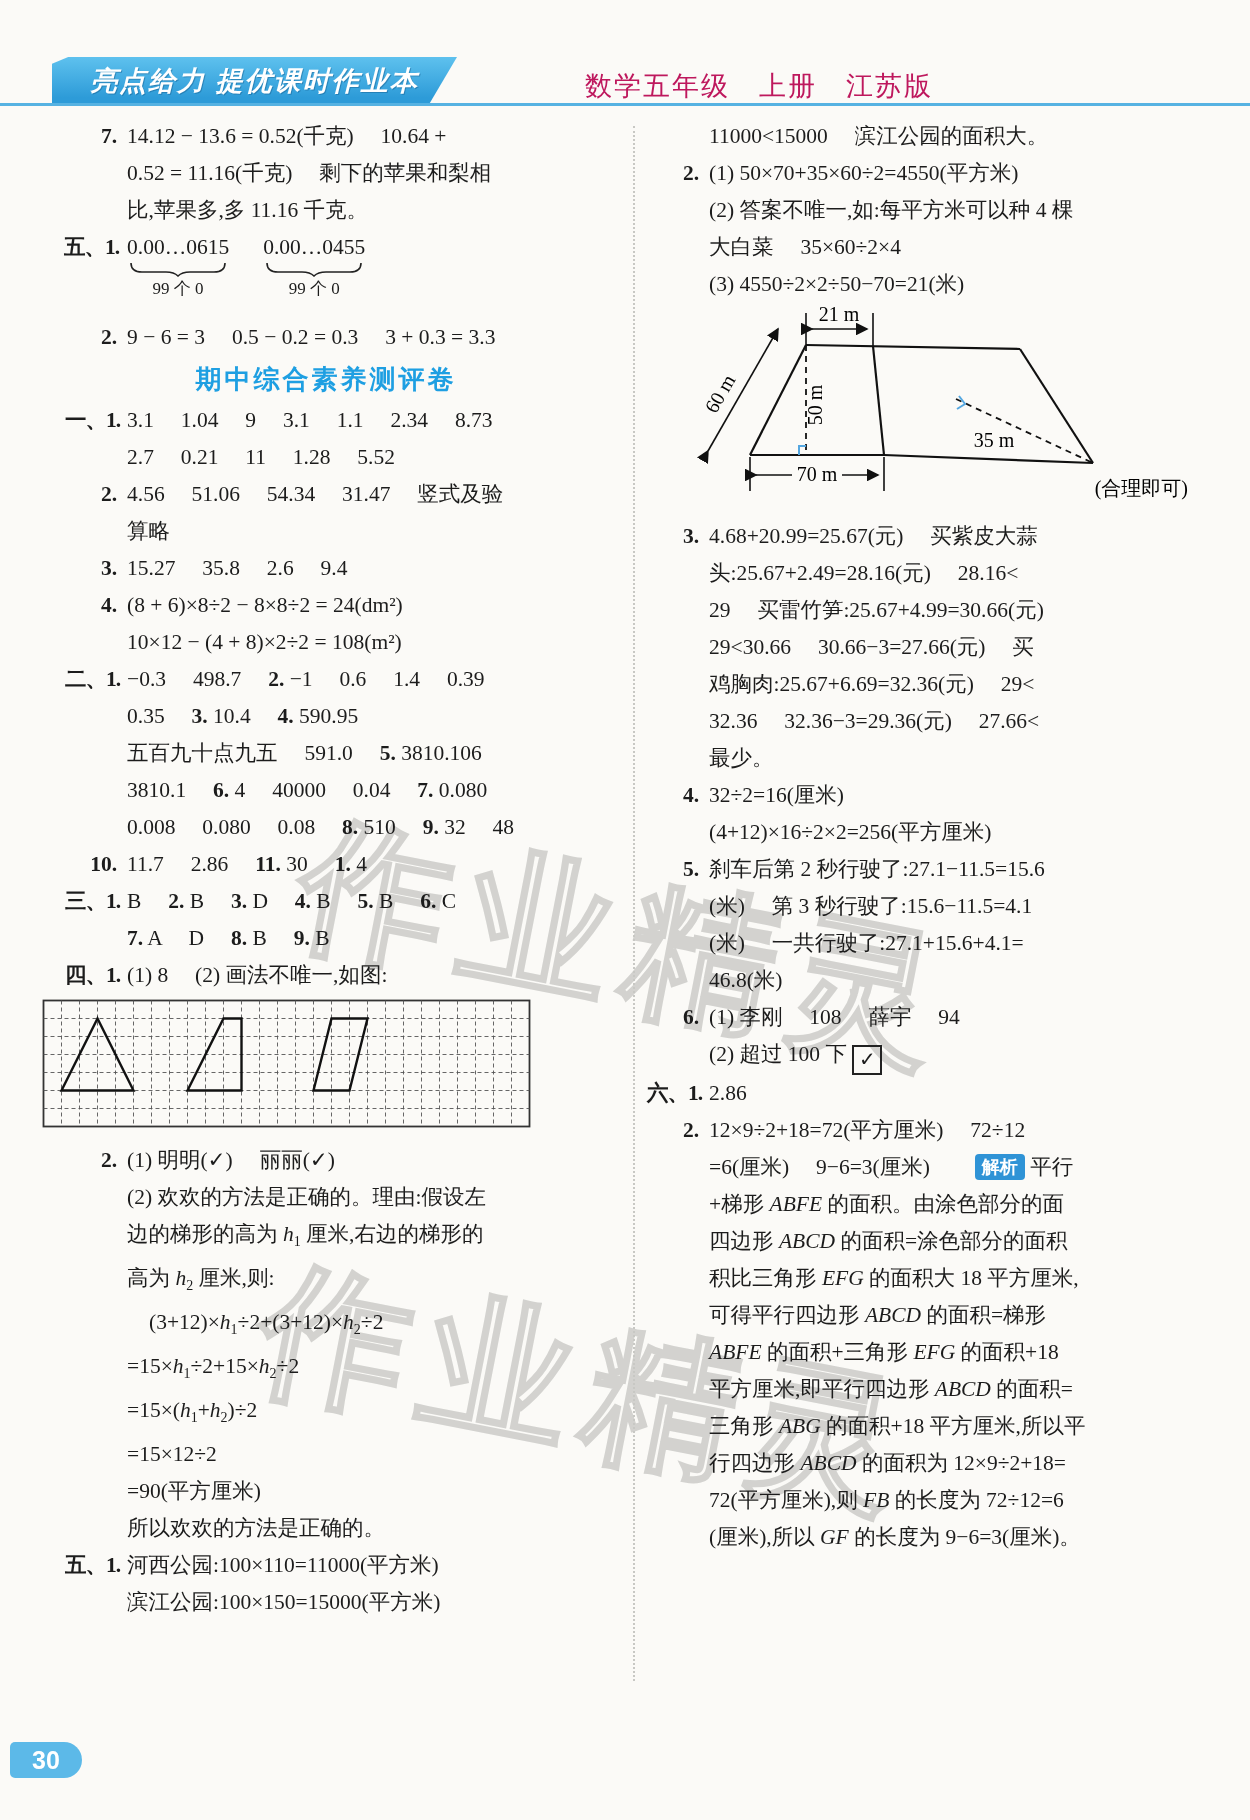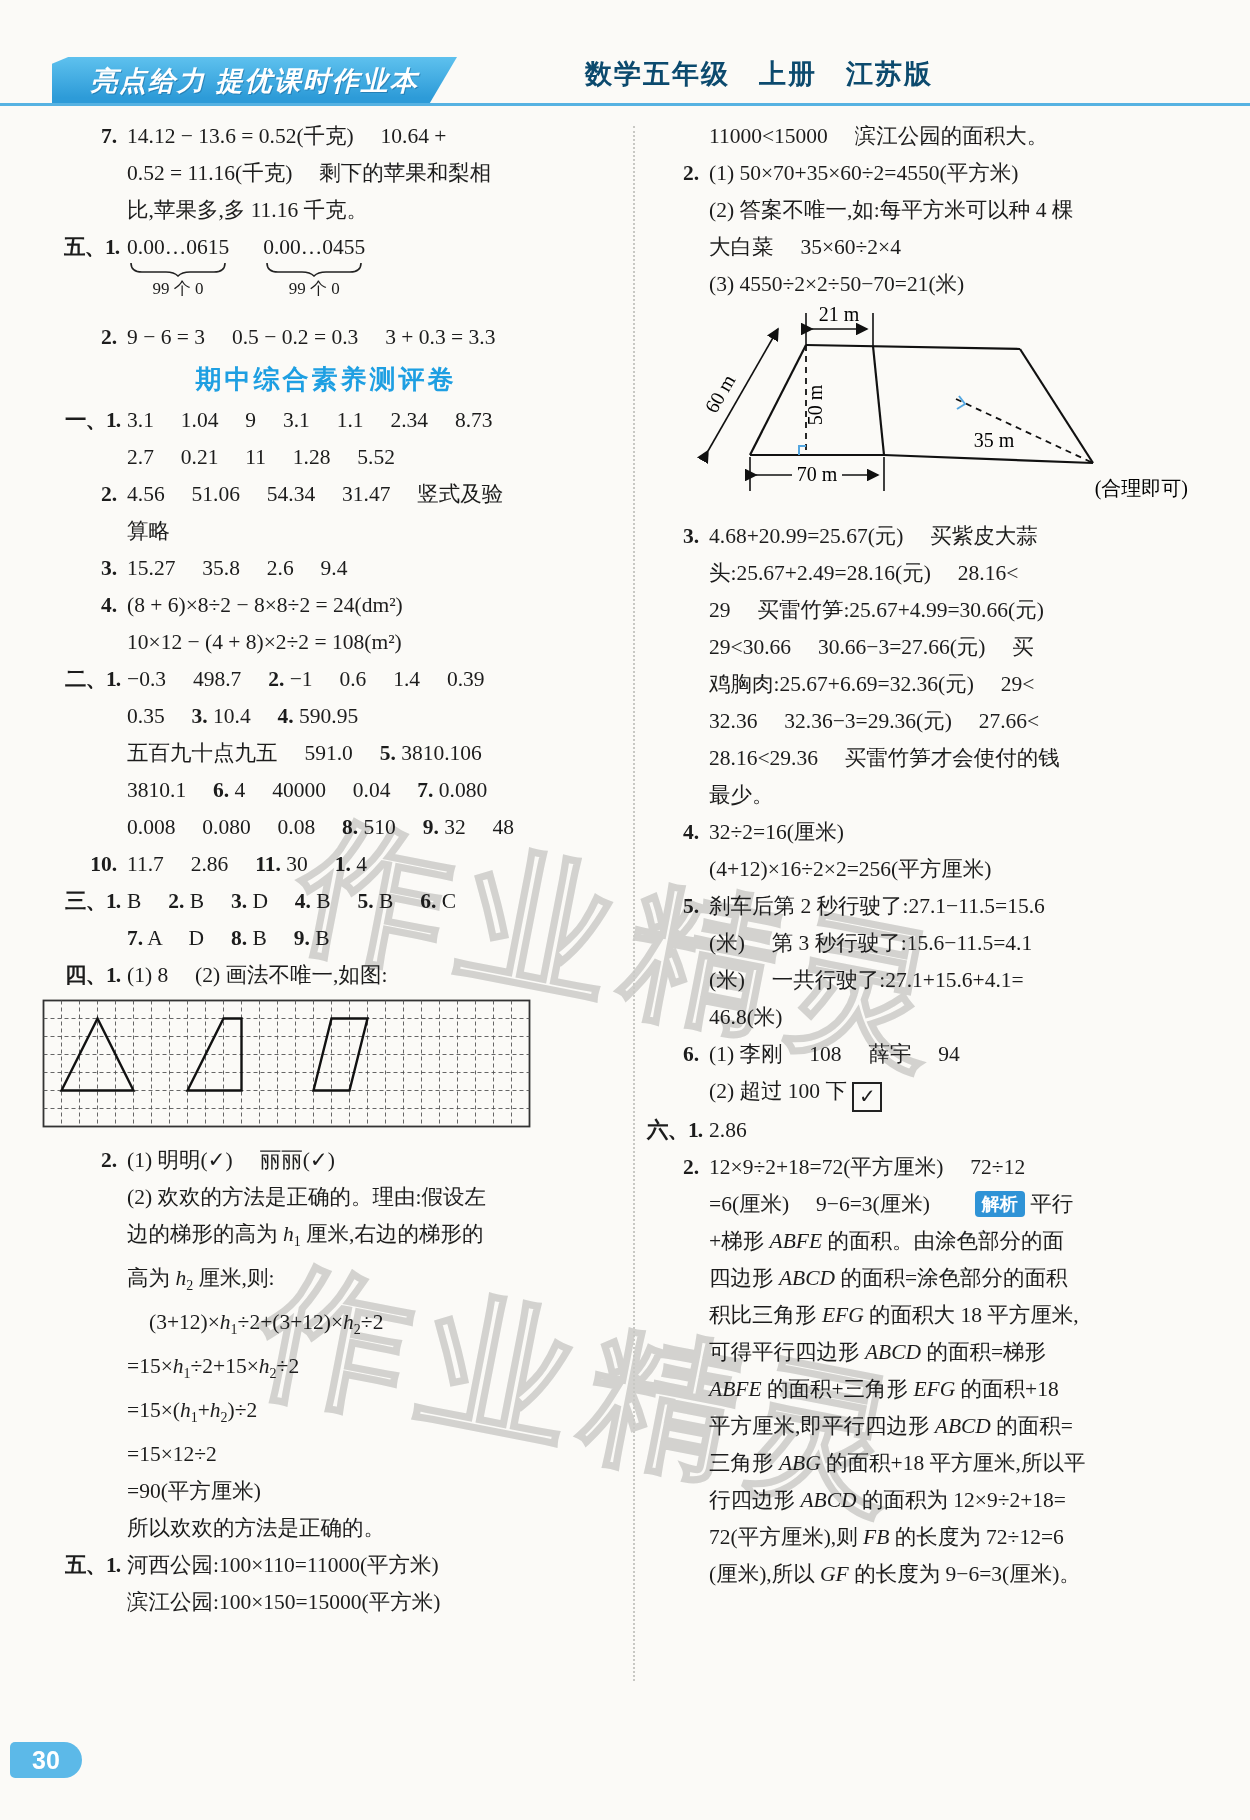--- a/index.html
+++ b/index.html
@@ -16,23 +16,23 @@
     background:linear-gradient(180deg,#5ec1ee 0%,#2d9bd8 85%);
     clip-path:polygon(0 14%,4% 0,100% 0,93% 100%,0 100%);
     display:flex;align-items:center;justify-content:center;
   }
   .banner span{
     color:#ffffff;font-family:"Liberation Sans","DejaVu Sans",sans-serif;
     font-weight:bold;font-style:italic;font-size:27px;letter-spacing:2px;
     text-shadow:1px 1px 0 rgba(20,90,140,.45);
   }
   .hdr-title{
-    position:absolute;left:585px;top:56px;
+    position:absolute;left:585px;top:68px;
     font-family:"Liberation Sans","DejaVu Sans",sans-serif;
-    font-weight:bold;font-size:27px;color:#0c4a6e;letter-spacing:2px;
+    font-weight:normal;font-size:27px;color:#be185d;letter-spacing:2px;
   }
   
   .col{position:absolute;top:118px;font-size:21.5px;}
   #left-col{left:64px;width:524px;}
   #right-col{left:646px;width:530px;}
   .divider{
     position:absolute;left:633px;top:126px;height:1555px;width:0;
     border-left:2px dotted #c8c8c4;
   }
   .line{position:relative;min-height:37px;line-height:37px;padding-left:63px;white-space:nowrap;}
@@ -222,21 +222,20 @@
     <rect x="104" y="158" width="50" height="22" fill="#fbfaf7"></rect>
     <text x="129" y="176" font-size="20" text-anchor="middle">70 m</text>
     <text x="500" y="190" font-size="20" text-anchor="end">(合理即可)</text>
   </svg></div>
     <div class="line"><span class="marker">3.</span><span>4.68+20.99=25.67(元) 　买紫皮大蒜</span></div>
     <div class="line"><span>头:25.67+2.49=28.16(元) 　28.16&lt;</span></div>
     <div class="line"><span>29 　买雷竹笋:25.67+4.99=30.66(元)</span></div>
     <div class="line"><span>29&lt;30.66 　30.66−3=27.66(元) 　买</span></div>
     <div class="line"><span>鸡胸肉:25.67+6.69=32.36(元) 　29&lt;</span></div>
     <div class="line"><span>32.36 　32.36−3=29.36(元) 　27.66&lt;</span></div>
-    <div class="line"><span>28.16&lt;29.36 　买雷竹笋才会使付的钱</span></div>
     <div class="line"><span>最少。</span></div>
     <div class="line"><span class="marker">4.</span><span>32÷2=16(厘米)</span></div>
     <div class="line"><span>(4+12)×16÷2×2=256(平方厘米)</span></div>
     <div class="line"><span class="marker">5.</span><span>刹车后第 2 秒行驶了:27.1−11.5=15.6</span></div>
     <div class="line"><span>(米) 　第 3 秒行驶了:15.6−11.5=4.1</span></div>
     <div class="line"><span>(米) 　一共行驶了:27.1+15.6+4.1=</span></div>
     <div class="line"><span>46.8(米)</span></div>
     <div class="line"><span class="marker">6.</span><span>(1) 李刚 　108 　薛宇 　94</span></div>
     <div class="line"><span>(2) 超过 100 下 <span class="checkbox">✓</span></span></div>
     <div class="line"><span class="marker long">六、1.</span><span>2.86</span></div>

